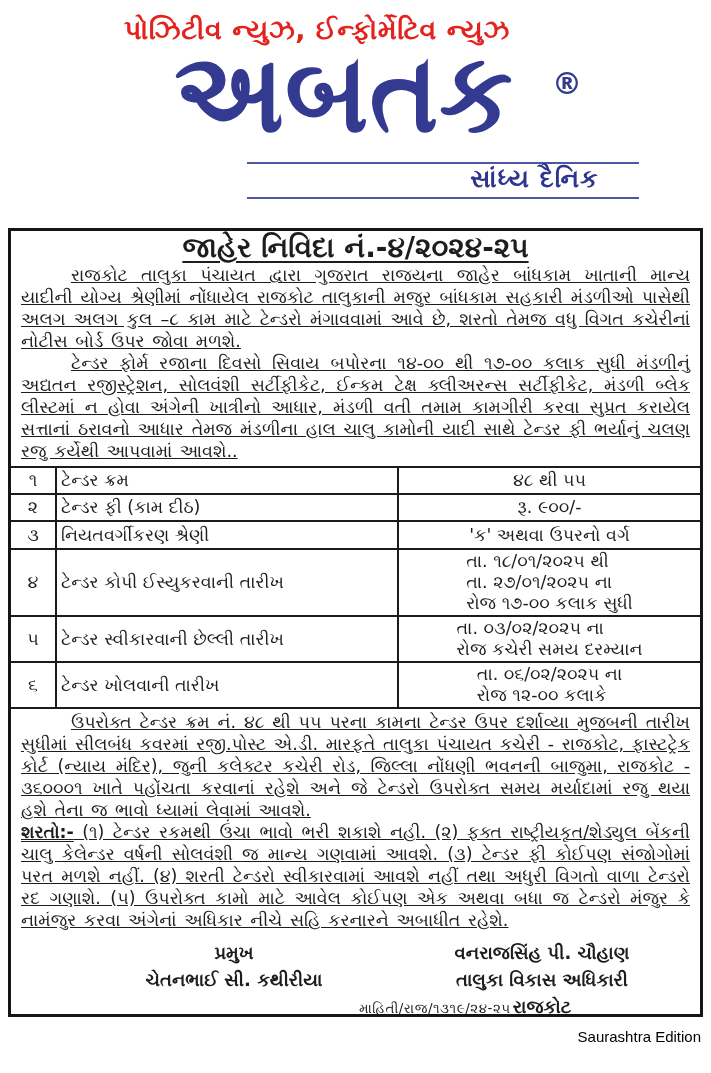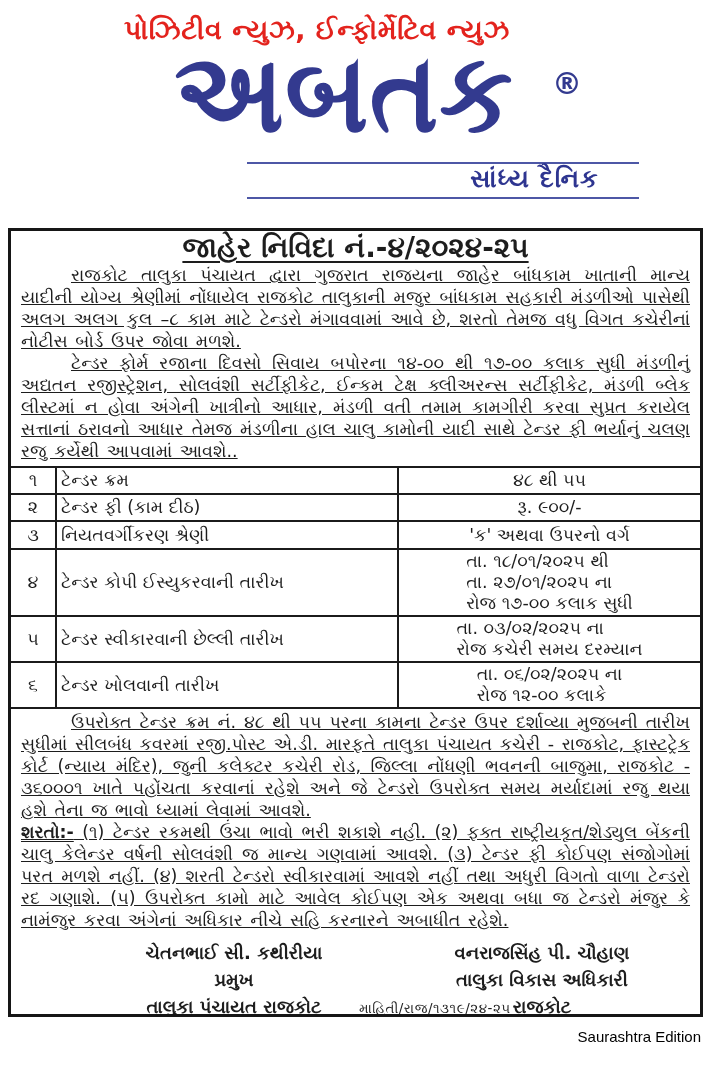--- a/index.html
+++ b/index.html
@@ -191,23 +191,22 @@
           </tr>
         </tbody>
     </table>
 
     <p class="indent">ઉપરોક્ત ટેન્ડર ક્રમ નં. ૪૮ થી ૫૫ પરના કામના ટેન્ડર ઉપર દર્શાવ્યા મુજબની તારીખ સુધીમાં સીલબંધ કવરમાં રજી.પોસ્ટ એ.ડી. મારફતે તાલુકા પંચાયત કચેરી - રાજકોટ, ફાસ્ટટ્રેક કોર્ટ (ન્યાય મંદિર), જુની કલેક્ટર કચેરી રોડ, જિલ્લા નોંધણી ભવનની બાજુમા, રાજકોટ - ૩૬૦૦૦૧ ખાતે પહોંચતા કરવાનાં રહેશે અને જે ટેન્ડરો ઉપરોક્ત સમય મર્યાદામાં રજુ થયા હશે તેના જ ભાવો ધ્યામાં લેવામાં આવશે.</p>
 
     <p><span class="cond-label">શરતો:-</span><span> (૧) ટેન્ડર રકમથી ઉંચા ભાવો ભરી શકાશે નહી. (૨) ફક્ત રાષ્ટ્રીયકૃત/શેડ્યુલ બેંકની ચાલુ કેલેન્ડર વર્ષની સોલવંશી જ માન્ય ગણવામાં આવશે. (૩) ટેન્ડર ફી કોઈપણ સંજોગોમાં પરત મળશે નહીં. (૪) શરતી ટેન્ડરો સ્વીકારવામાં આવશે નહીં તથા અધુરી વિગતો વાળા ટેન્ડરો રદ ગણાશે. (૫) ઉપરોક્ત કામો માટે આવેલ કોઈપણ એક અથવા બધા જ ટેન્ડરો મંજુર કે નામંજુર કરવા અંગેનાં અધિકાર નીચે સહિ કરનારને અબાધીત રહેશે.</span></p>
 
     <div class="sig-row">
       <div class="sig-block sig-left">
+        <div>પ્રમુખ</div>
         <div>ચેતનભાઈ સી. કથીરીયા</div>
-        <div>પ્રમુખ</div>
-        <div>તાલુકા પંચાયત રાજકોટ</div>
       </div>
       <div class="sig-ref">માહિતી/રાજ/૧૩૧૯/૨૪-૨૫</div>
       <div class="sig-block sig-right">
         <div>વનરાજસિંહ પી. ચૌહાણ</div>
         <div>તાલુકા વિકાસ અધિકારી</div>
         <div>રાજકોટ</div>
       </div>
     </div>
   </div>
 

